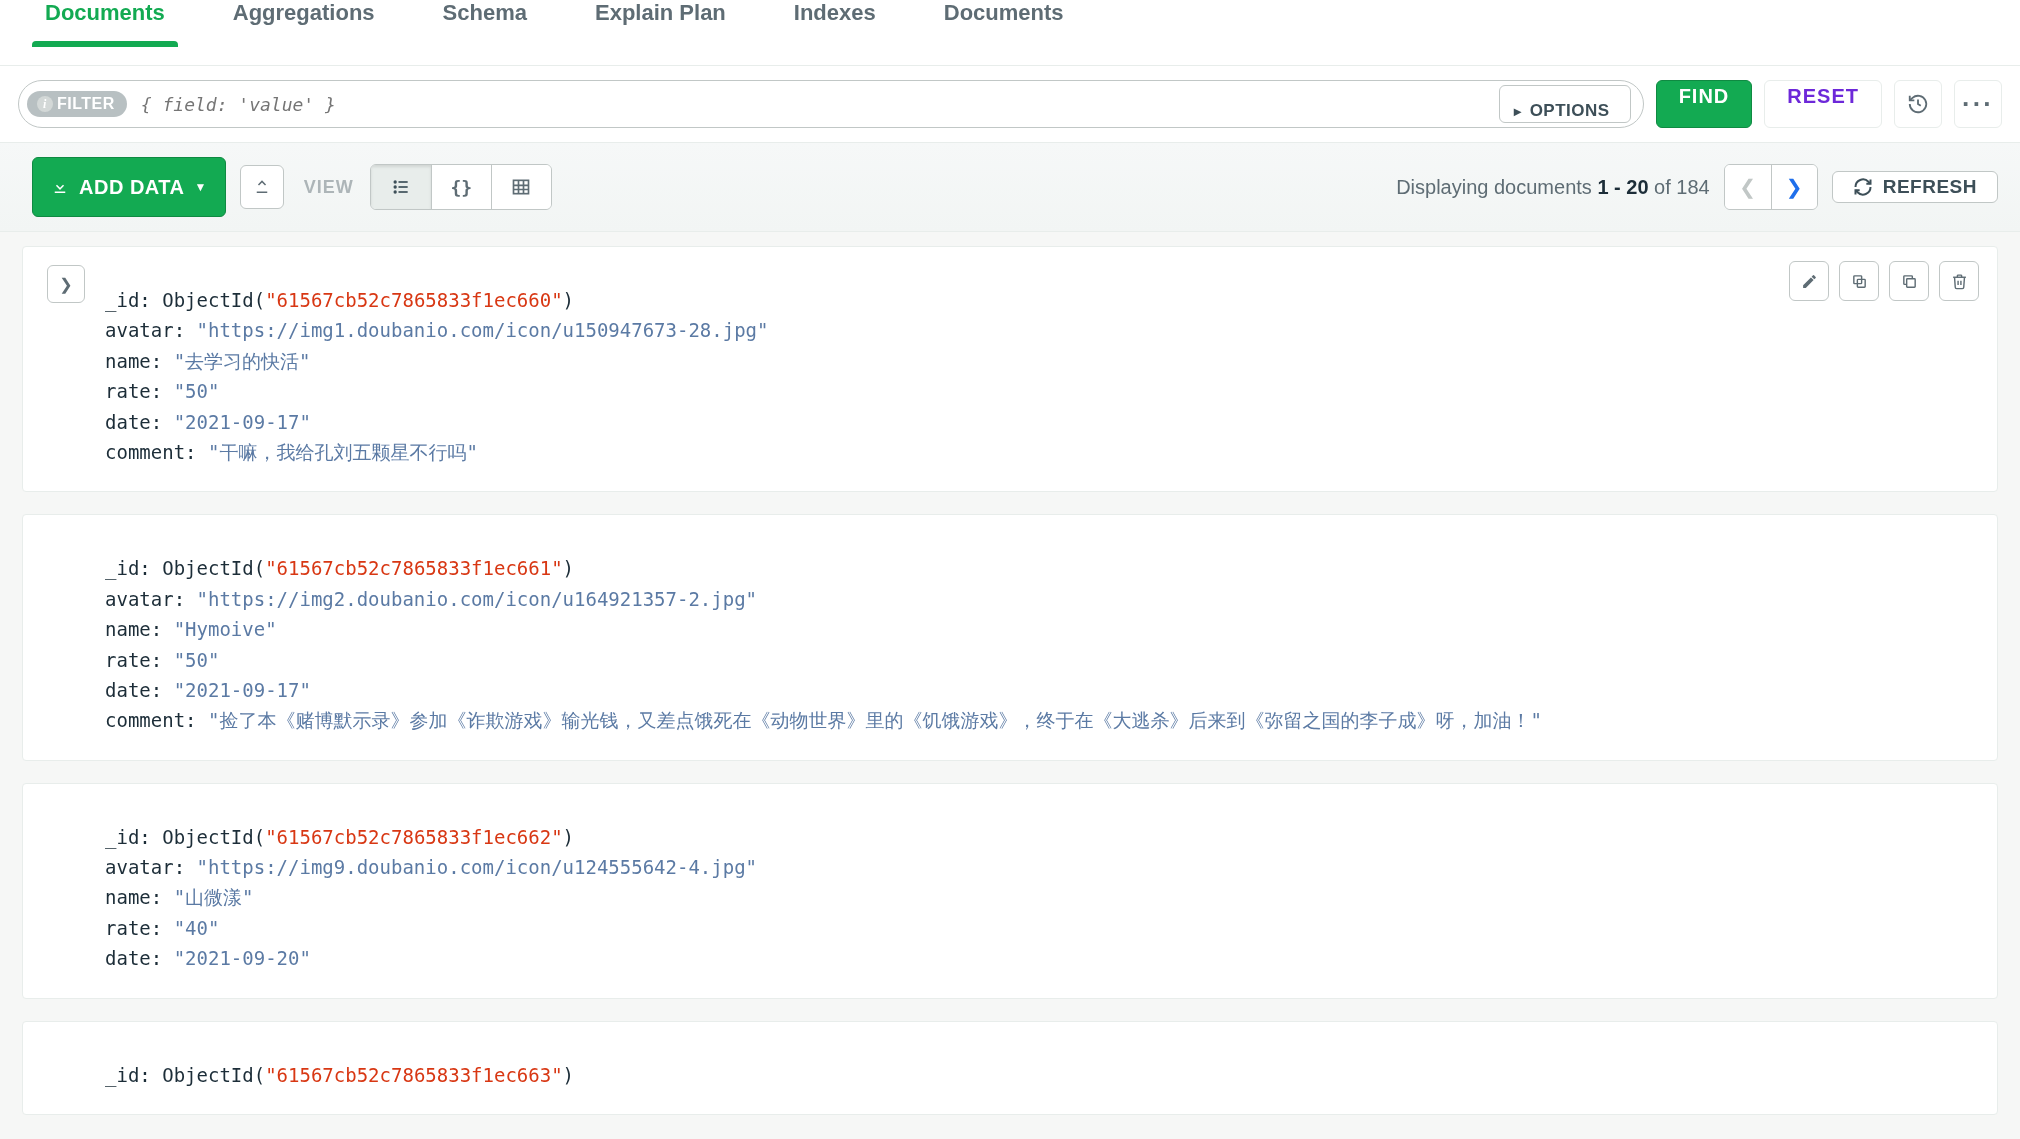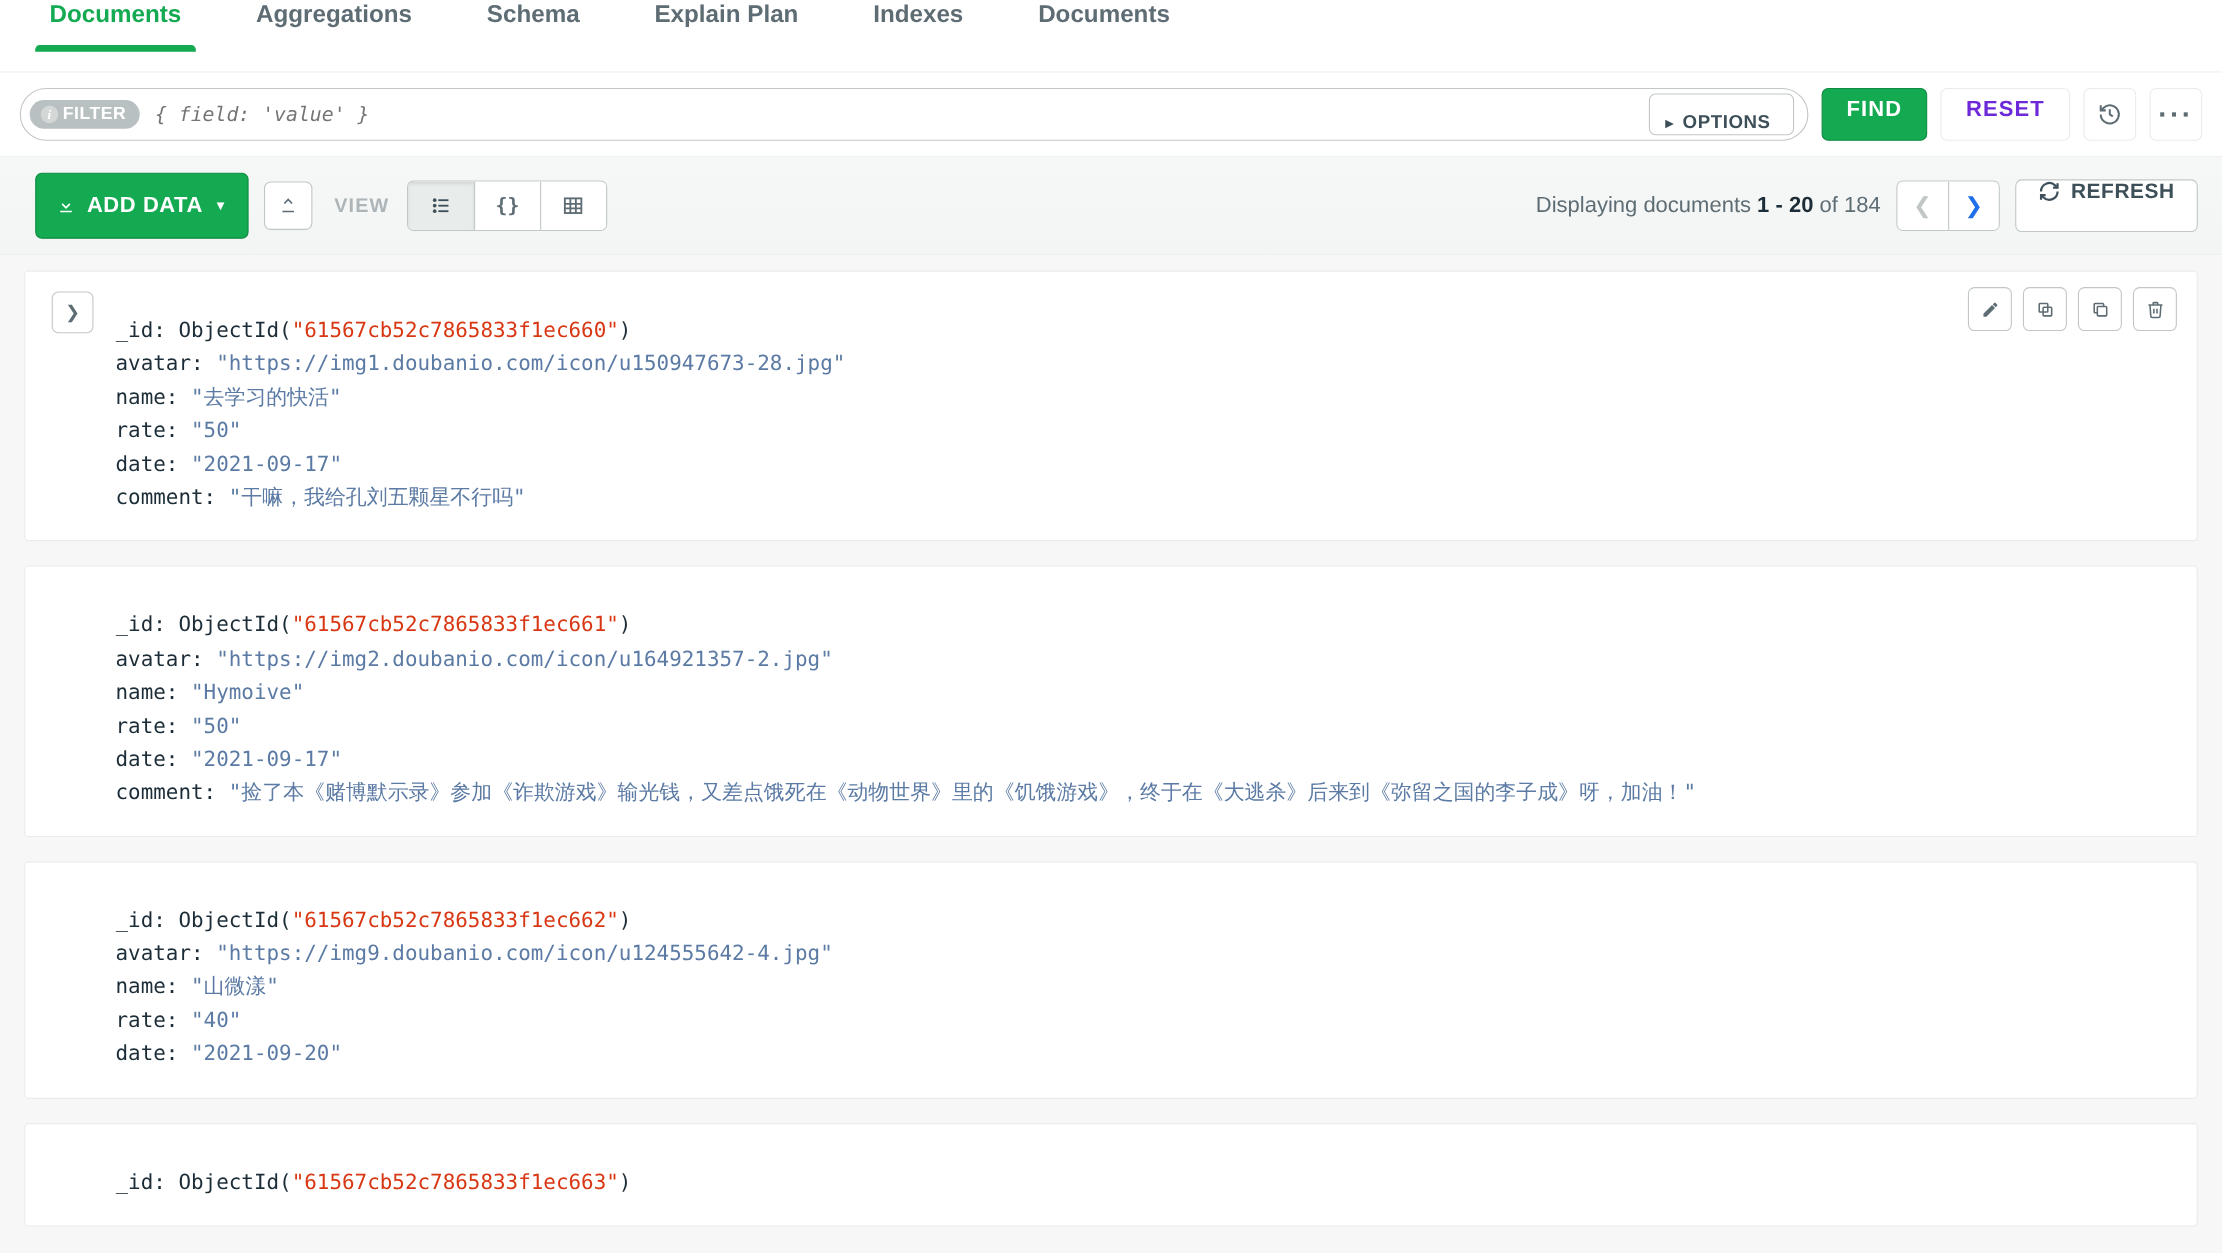--- a/index.html
+++ b/index.html
@@ -98,26 +98,26 @@
     font-size: 17px;
     letter-spacing: 0.5px;
     display: inline-flex; align-items: center; gap: 8px;
     margin-right: 4px;
     cursor: pointer;
   }
   .options-btn::before { content:"\25B8"; font-size:14px; color:#3d4f58; }
 
   .btn {
     height: 48px;
-    padding: 16px 22px;
+    padding: 4px 22px;
     border-radius: 6px;
     font-weight: 700;
     font-size: 20px;
     letter-spacing: 1px;
-    display: inline-flex; align-items:flex-end; justify-content:center;
+    display: inline-flex; align-items:flex-start; justify-content:center;
     cursor: pointer;
     border: 1px solid transparent;
   }
   .btn-find { background: #13aa52; color:#fff; border-color:#0f8a42; }
   .btn-reset { background:#fff; color:#6d28d9; border-color:#e8edeb; }
   .btn-icon {
     width: 48px; height:48px; background:#fff; border:1px solid #e8edeb;
     border-radius:6px; display:inline-flex; align-items:center; justify-content:center;
     color:#5e6c74; cursor:pointer; font-size:22px;
   }
@@ -159,23 +159,23 @@
 
   .pager { display:inline-flex; border:1px solid #c1c7c6; border-radius:6px; overflow:hidden; }
   .pager .pg {
     width:46px; height:44px; display:inline-flex; align-items:center; justify-content:center;
     background:#fff; cursor:pointer; font-size:20px; color:#1f6feb; border-left:1px solid #c1c7c6;
   }
   .pager .pg:first-child { border-left:none; }
   .pager .pg.disabled { color:#c1c7c6; }
 
   .btn-refresh {
-    height:48px; background:#fff; border:1px solid #c1c7c6; border-radius:6px;
+    height:32px; background:#fff; border:1px solid #c1c7c6; border-radius:6px;
     padding:0 20px; font-weight:700; font-size:19px; letter-spacing:0.5px;
-    color:#3d4f58; display:inline-flex; align-items:flex-start; gap:10px; cursor:pointer;
+    color:#3d4f58; display:inline-flex; align-items:center; gap:10px; cursor:pointer;
   }
 
   
   .doc-area { background:#f6f7f6; padding: 14px 22px; }
   .doc-card {
     background:#fff; border:1px solid #e8edeb; border-radius:4px;
     padding: 18px 24px 24px 24px; margin-bottom: 22px;
     display:flex; gap:20px; position:relative;
   }
   .doc-expand {

